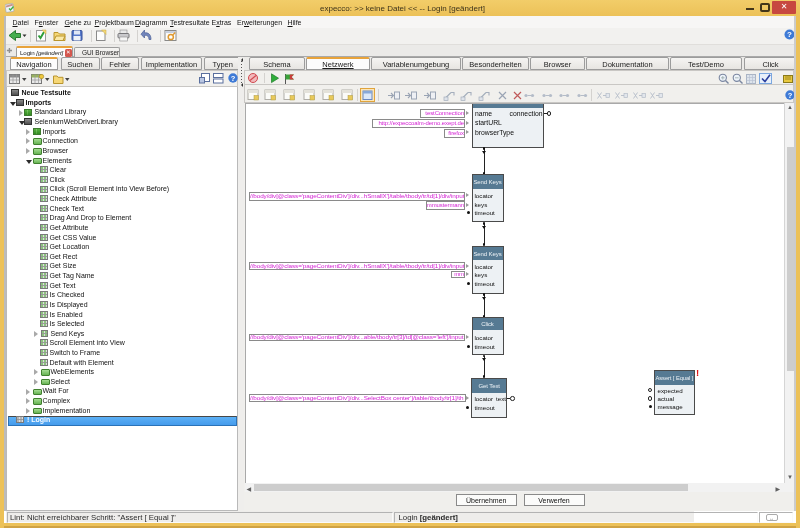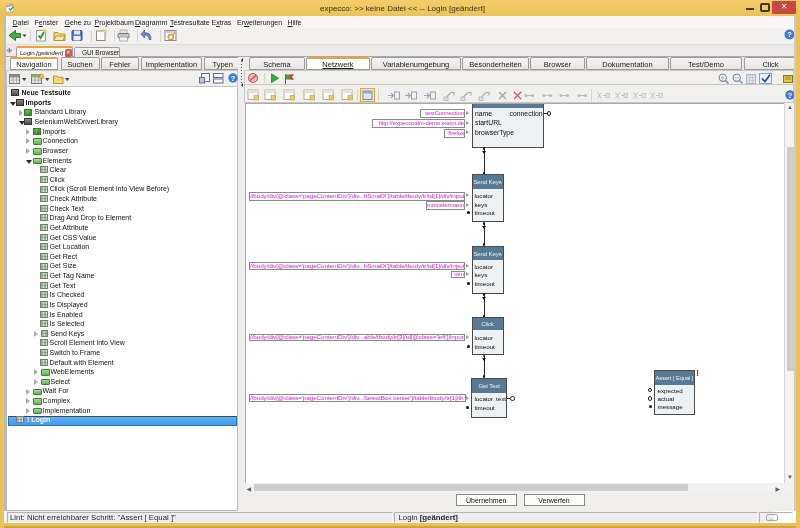--- a/index.html
+++ b/index.html
@@ -74,21 +74,21 @@
 
 #vscroll { position:absolute; left:540px; top:46px; width:9.5px; height:380px; background:#f2f2f2; border-left:1px solid #d5d5d5;}
 #vthumb { position:absolute; left:1.5px; top:44px; width:7px; height:224px; background:#cdcdcd; }
 #hscroll { position:absolute; left:0.5px; top:426px; width:539px; height:9px; background:#f2f2f2; }
 #hthumb { position:absolute; left:9px; top:1px; width:434px; height:7px; background:#cdcdcd; }
 .sarr { position:absolute; font-size:6px; color:#606060; }
 
 #btnrow { position:absolute; left:0; top:435px; width:549.5px; height:19px; background:#f0efec; }
 .pbtn { position:absolute; top:1.5px; height:12px; background:#fbfbfa; border:1px solid #8a8a8a; font-size:7px; color:#111; text-align:center; line-height:11px; }
 
-#statusbar { left:5.5px; top:511px; width:768px; height:12px; background:#eeedeb; }
+#statusbar { left:5.5px; top:511px; width:688px; height:12px; background:#eeedeb; }
 .sbox { position:absolute; top:0.5px; height:11px; border:1px solid #b3b3b3; border-bottom-color:#fafafa; border-right-color:#fafafa; font-size:7.8px; color:#2a2a2a; line-height:10.5px; white-space:nowrap; overflow:hidden;}
 </style></head>
 <body>
 <div id="page">
   <div class="abs" id="titlebar"></div>
   <div class="abs" id="title">expecco: &gt;&gt; keine Datei &lt;&lt; -- Login [geändert]</div>
   <svg class="abs" style="left:5px;top:3px" width="10" height="10">
       <rect x="0.5" y="1" width="8" height="8" rx="1" transform="rotate(-8 4 5)" fill="#eef3f8" stroke="#9aa4b4" stroke-width="0.6"></rect>
       <path d="M1 2.2 l7 -1 l0.4 2 l-7 1 z" fill="#c9948e" transform="rotate(-8 4 5)"></path>
       <path d="M4 5.5 L5.5 7 L8.5 3.5" stroke="#3fae3f" stroke-width="1.4" fill="none"></path>

